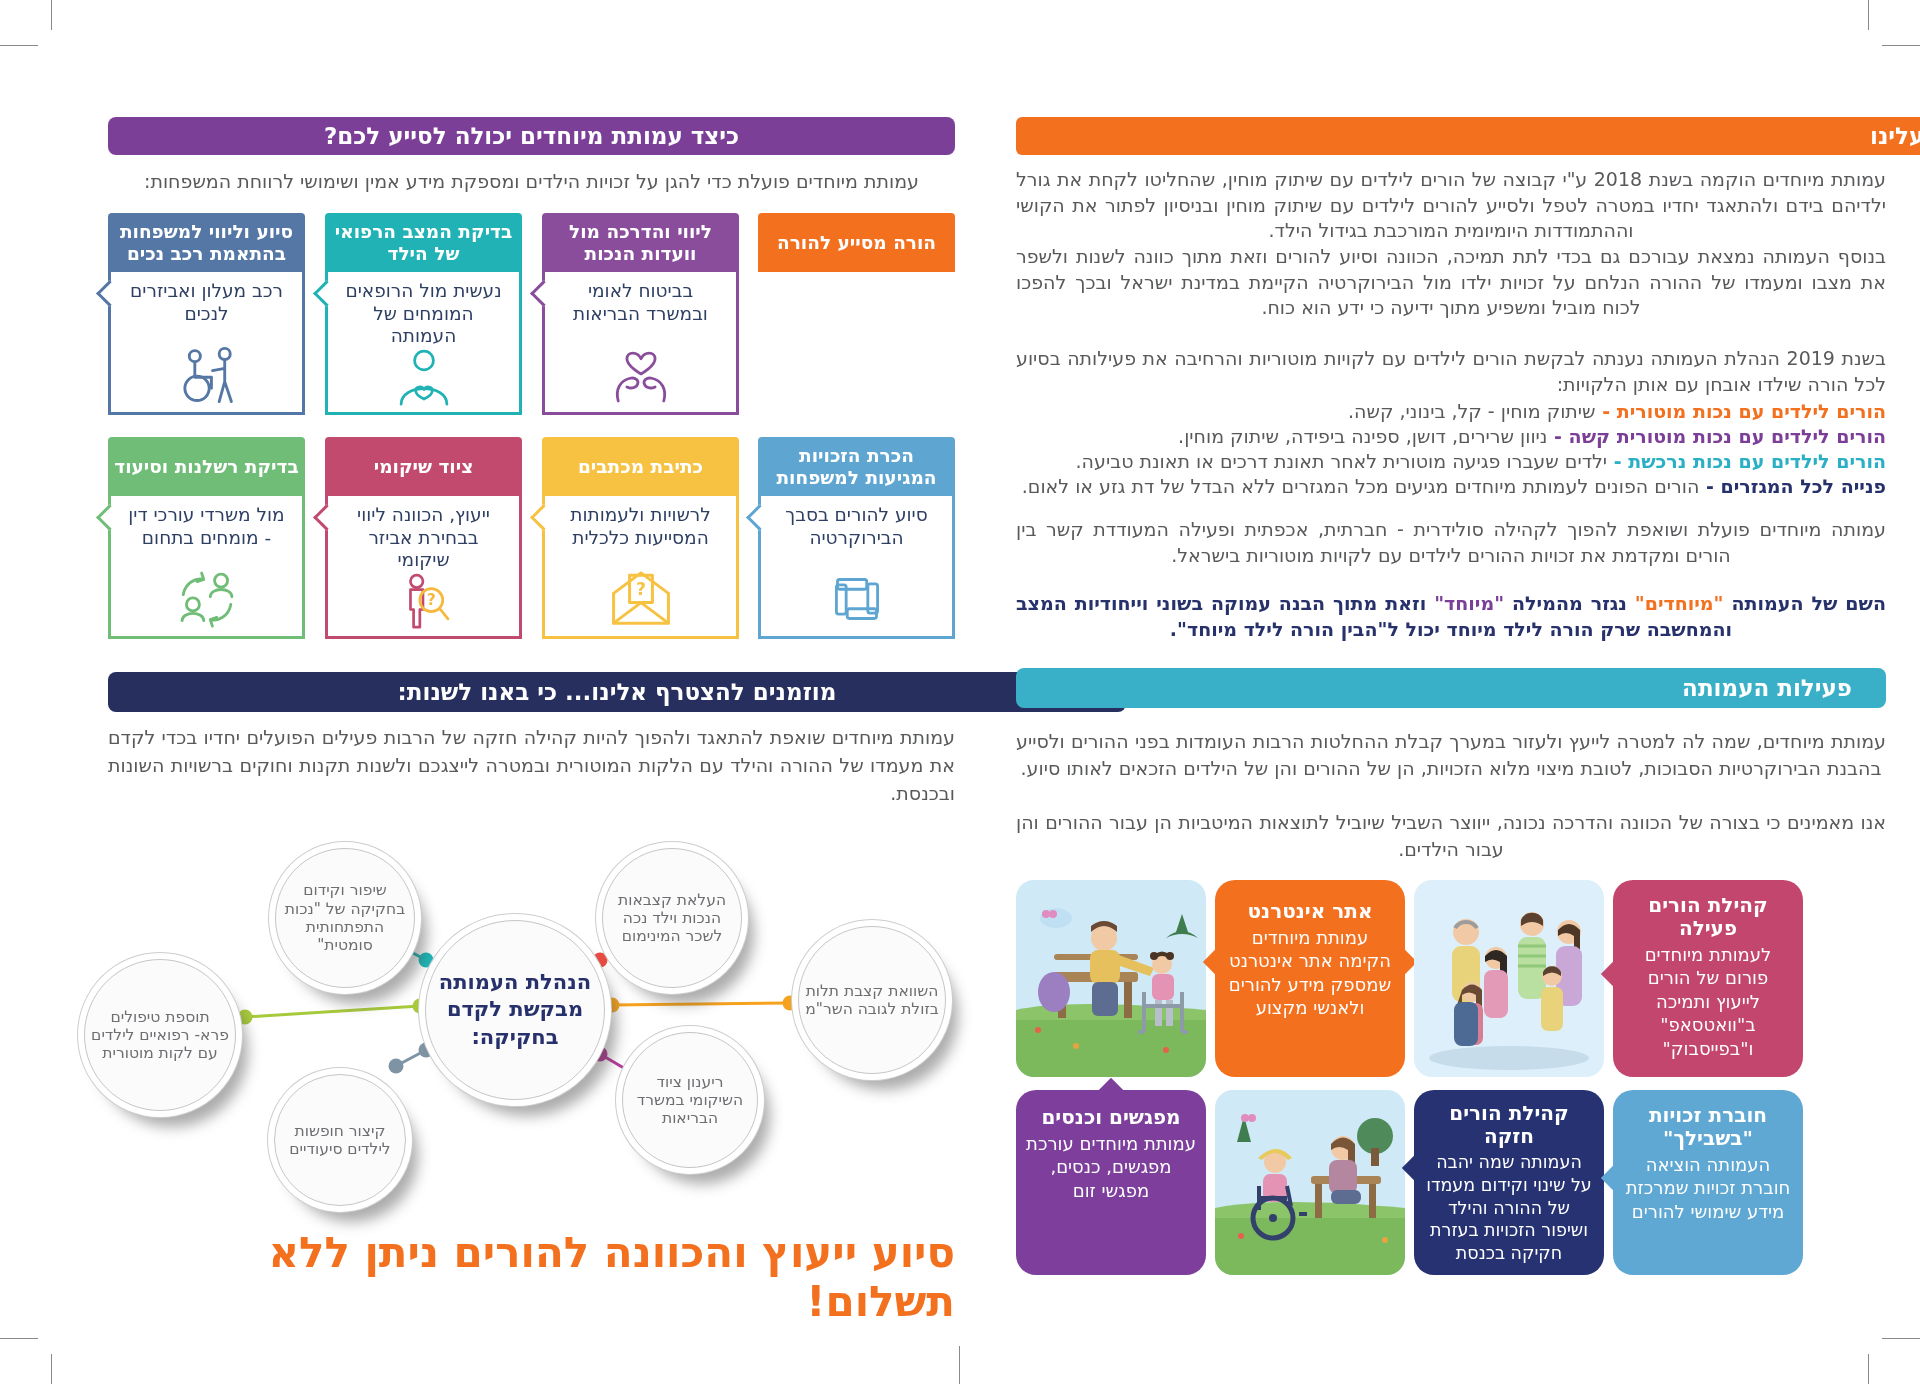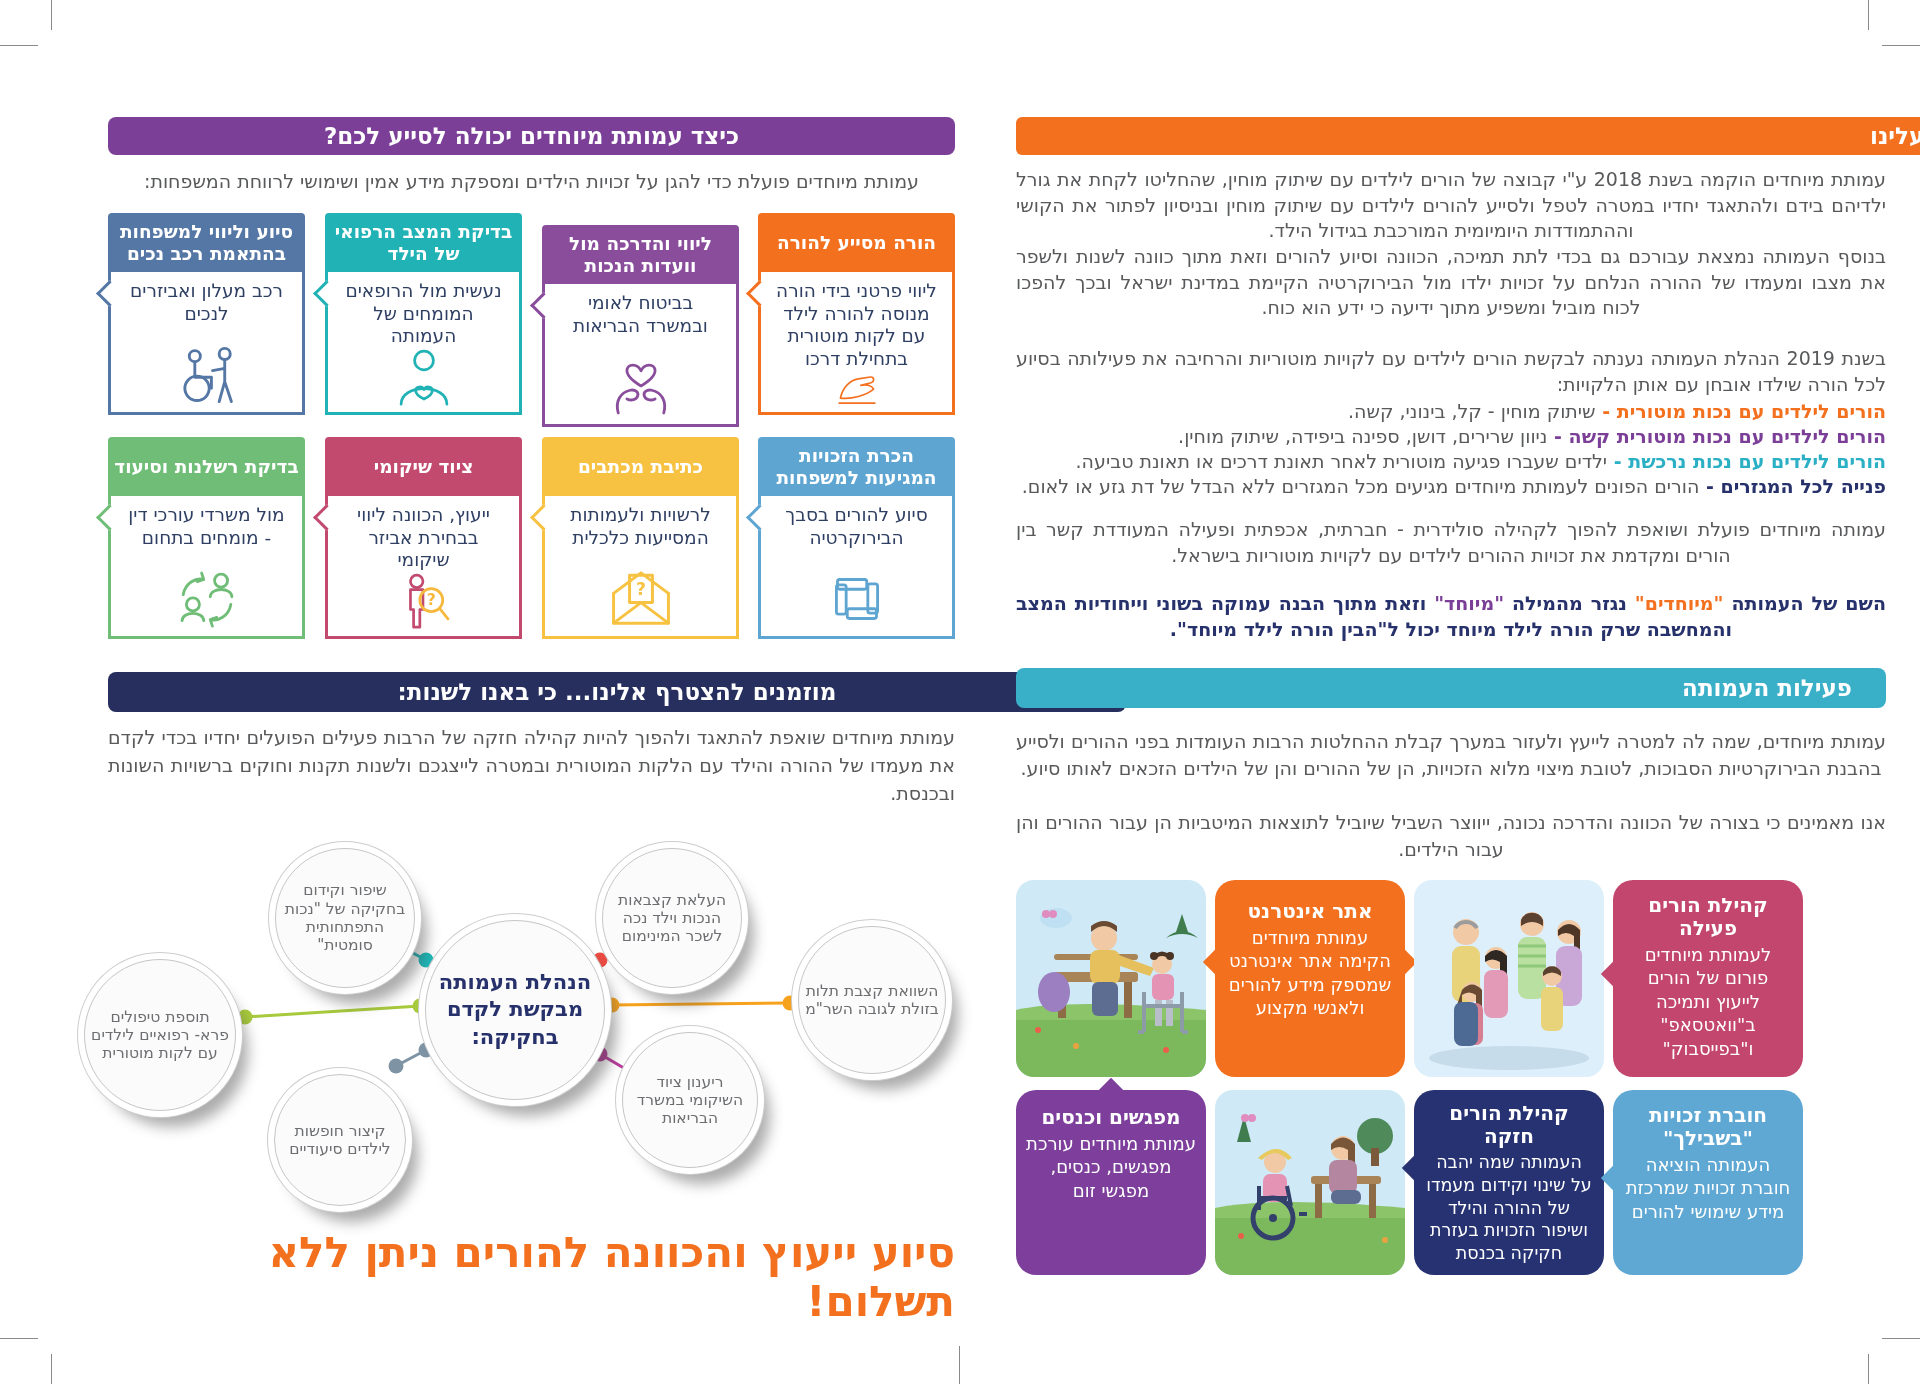--- a/index.html
+++ b/index.html
@@ -71,30 +71,23 @@
   <div class="abs" style="left:108px;top:0;width:847px;height:1384px;">
 
     <div class="bar" style="left:0;top:117px;width:847px;background:#7b3f97;">
       <span>כיצד עמותת מיוחדים יכולה לסייע לכם?</span>
     </div>
 
     <div class="p last-right" style="top:169px;text-align:center;text-align-last:center;">עמותת מיוחדים פועלת כדי להגן על זכויות הילדים ומספקת מידע אמין ושימושי לרווחת המשפחות:</div>
 
     <div class="lcard" style="left: 650px; top: 213px; --c: #f3701f;">
       <div class="lcard-head">הורה מסייע להורה</div>
-      <div class="lcard-body">
-        <div class="lcard-text">ליווי פרטני בידי הורה מנוסה להורה לילד עם לקות מוטורית בתחילת דרכו</div>
-        <svg class="cicon" width="72" height="44" viewBox="0 0 72 56">
-          <path d="M10 44 C14 26 26 16 38 14 L57 11 C63 10 64 18 58 20 L42 24 C52 22 60 25 62 30 C50 40 28 46 10 44 Z"></path>
-          <path d="M8 52 H64"></path>
-        </svg>
-      </div>
-    </div>
-
-    <div class="lcard" style="left: 434px; top: 213px; margin-top: 12px; --c: #8a4d9c;">
+    </div>
+
+    <div class="lcard" style="left: 434px; top: 213px; --c: #8a4d9c;">
       <div class="lcard-head">ליווי והדרכה מול וועדות הנכות</div>
       <div class="lcard-body">
         <div class="lcard-text">בביטוח לאומי ובמשרד הבריאות</div>
         <svg class="cicon" width="78" height="62" viewBox="0 0 72 56">
           <path d="M36 13 C33 6 23 6 23 13 C23 20 36 27 36 27 C36 27 49 20 49 13 C49 6 39 6 36 13 Z"></path>
           <path d="M15 52 C12 41 17 33 26 31 C31 30 34 33 33 36 C32 40 27 41 23 39"></path>
           <path d="M57 52 C60 41 55 33 46 31 C41 30 38 33 39 36 C40 40 45 41 49 39"></path>
         </svg>
       </div>
     </div>

